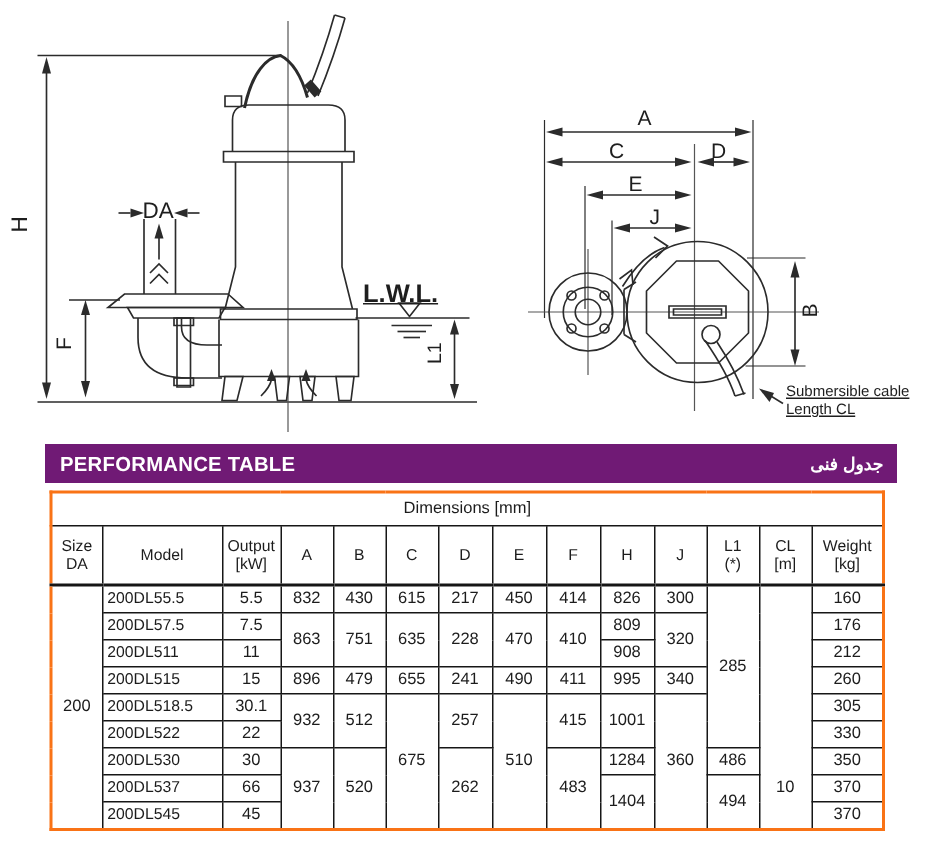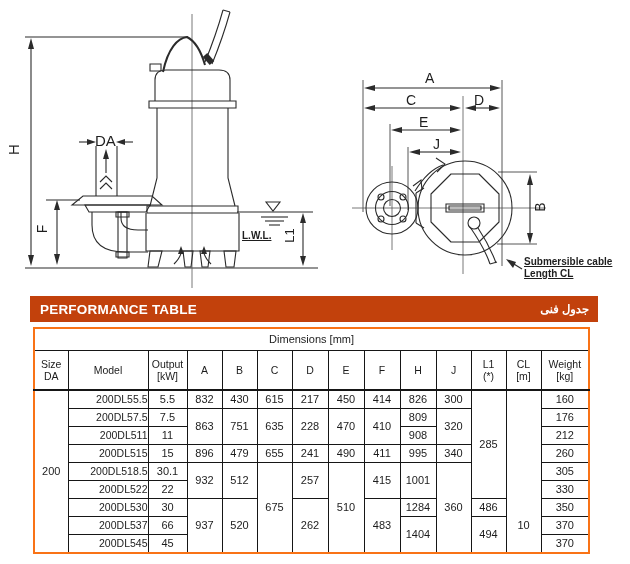--- a/index.html
+++ b/index.html
@@ -2,37 +2,37 @@
 <html><head>
 <meta charset="utf-8">
 <style>
   html,body{margin:0;padding:0;background:#ffffff;}
   .page{position:relative;width:630px;height:564px;background:#ffffff;overflow:hidden;
         font-family:"Liberation Sans",sans-serif;color:#222;}
   .diagram{position:absolute;left:0;top:0;width:630px;height:292px;}
   .diagram svg{position:absolute;left:0;top:0;}
   .dlabel{position:absolute;font-size:14px;color:#1e1e1e;white-space:nowrap;line-height:1;}
   .rot{transform:rotate(-90deg);transform-origin:center center;display:inline-block;}
-  .ul{text-decoration:underline;font-weight:bold;}
-  .lwl{font-weight:600;font-size:10px;margin-top:44px;}
+  .ul{text-decoration:underline;}
+  .lwl{font-weight:600;font-size:17px;}
   .small-note{font-size:10px;color:#1e1e1e;}
-  .titlebar{position:absolute;left:30px;top:296px;width:568px;height:26px;background:#c2410c;
+  .titlebar{position:absolute;left:30px;top:296px;width:568px;height:26px;background:#701a75;
             display:flex;align-items:center;justify-content:space-between;box-sizing:border-box;
             padding:0 9px 0 10px;}
   .titlebar .t-en{color:#ffffff;font-weight:bold;font-size:13.5px;letter-spacing:.2px;}
   .titlebar .t-ar{color:#ffffff;font-size:11.5px;font-weight:bold;direction:rtl;}
   .ptable-wrap{position:absolute;left:33px;top:327px;}
   table.ptable{border-collapse:collapse;table-layout:fixed;width:555px;
                font-size:11px;color:#1c1c1c;}
   table.ptable td,table.ptable th{border:1px solid #161616;text-align:center;vertical-align:middle;
                padding:0;line-height:1.15;font-weight:normal;overflow:hidden;}
   table.ptable .group-row td{height:21px;font-size:11px;}
   table.ptable .head-row th{height:38px;font-size:10.5px;}
   table.ptable tbody td{height:17px;}
-  table.ptable tbody td.model{text-align:right;padding-left:3px;font-size:10.5px;}
+  table.ptable tbody td.model{text-align:left;padding-left:3px;font-size:10.5px;}
   table.ptable tbody td.cl-low{vertical-align:bottom;padding-bottom:20px;margin-top:18px;}
   table.ptable{border:2px solid #f97316;}
   table.ptable .head-row th{border-bottom:2px solid #161616;}
 </style>
 </head>
 <body>
 
 <div class="page">
 
   <div class="diagram">

